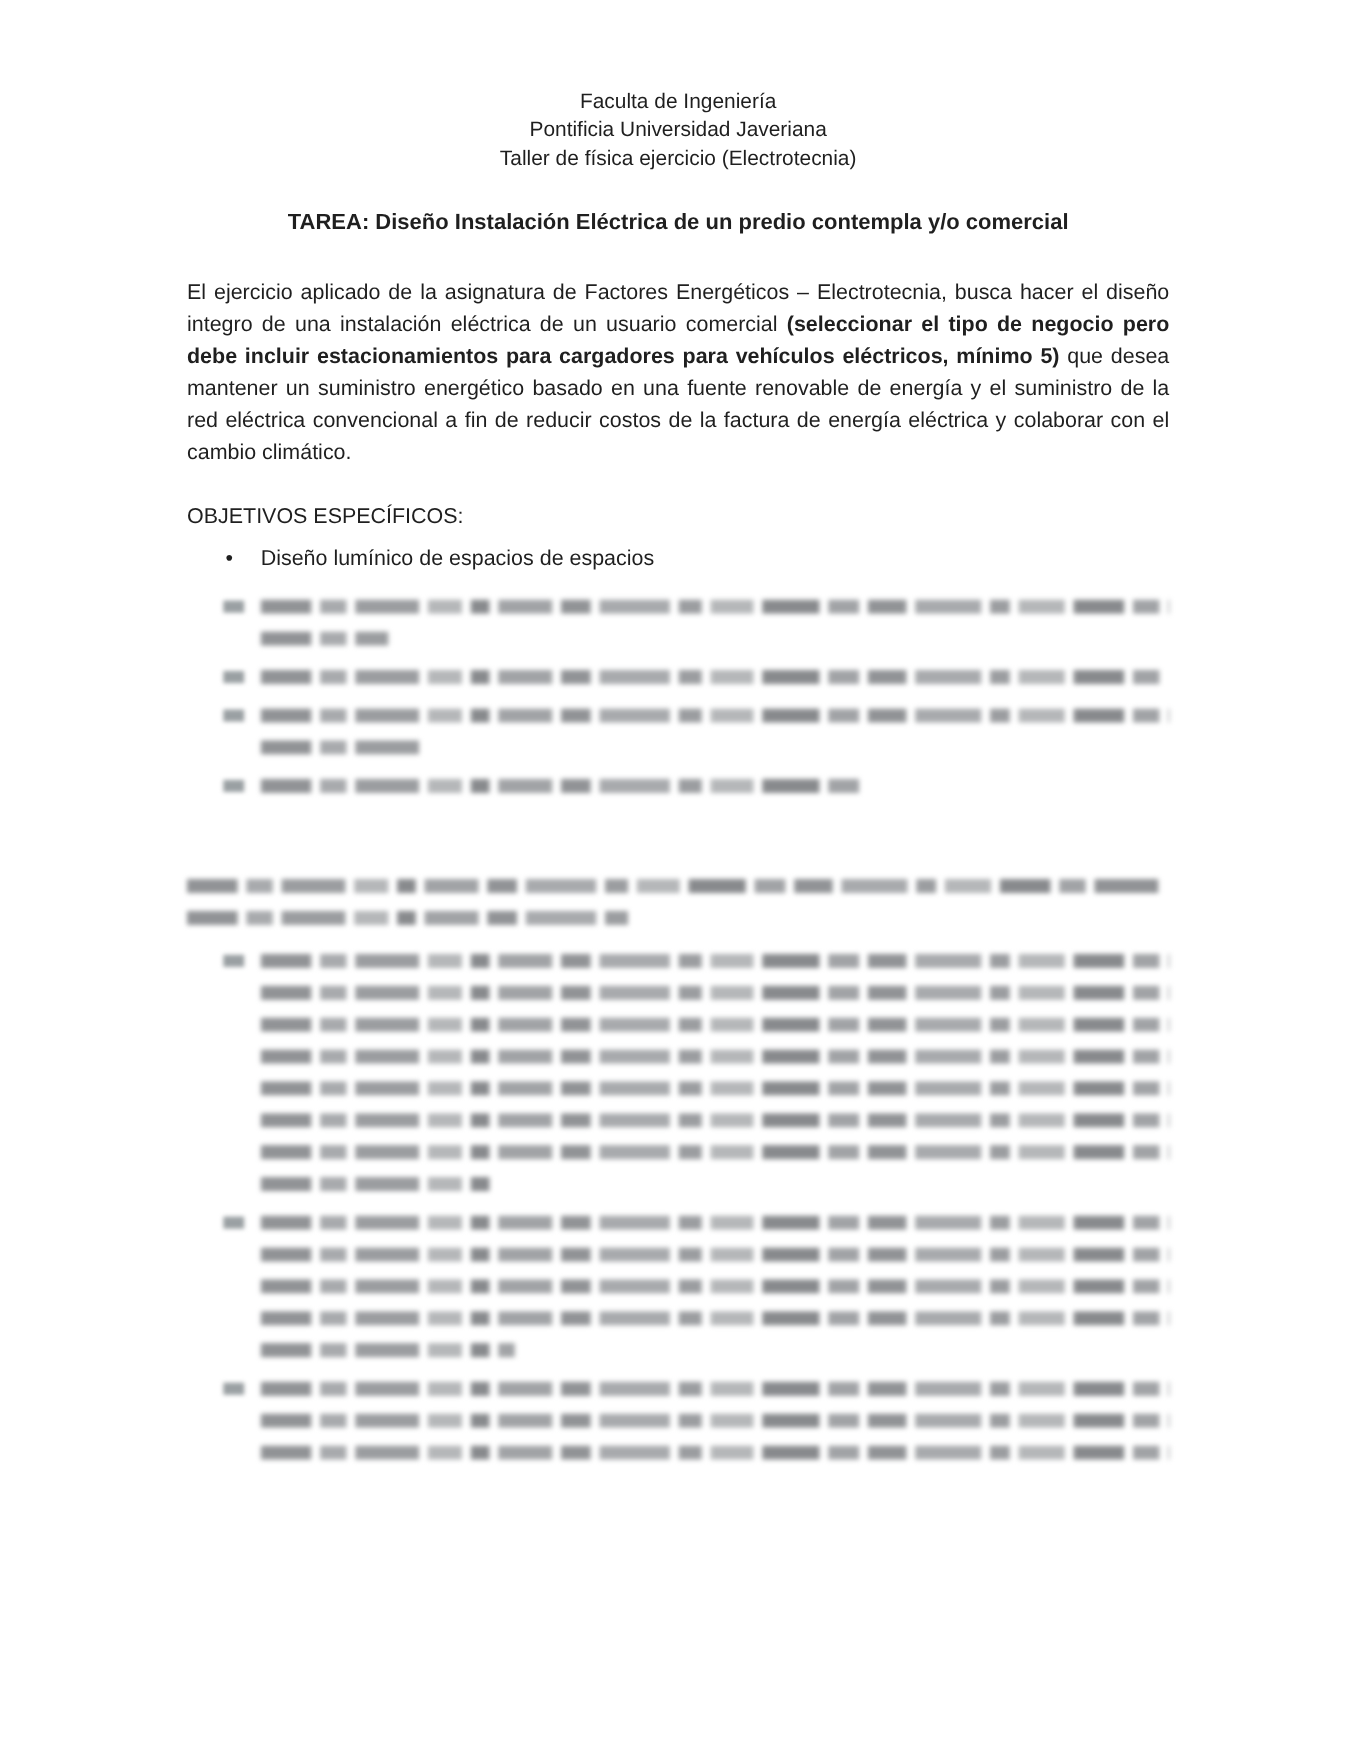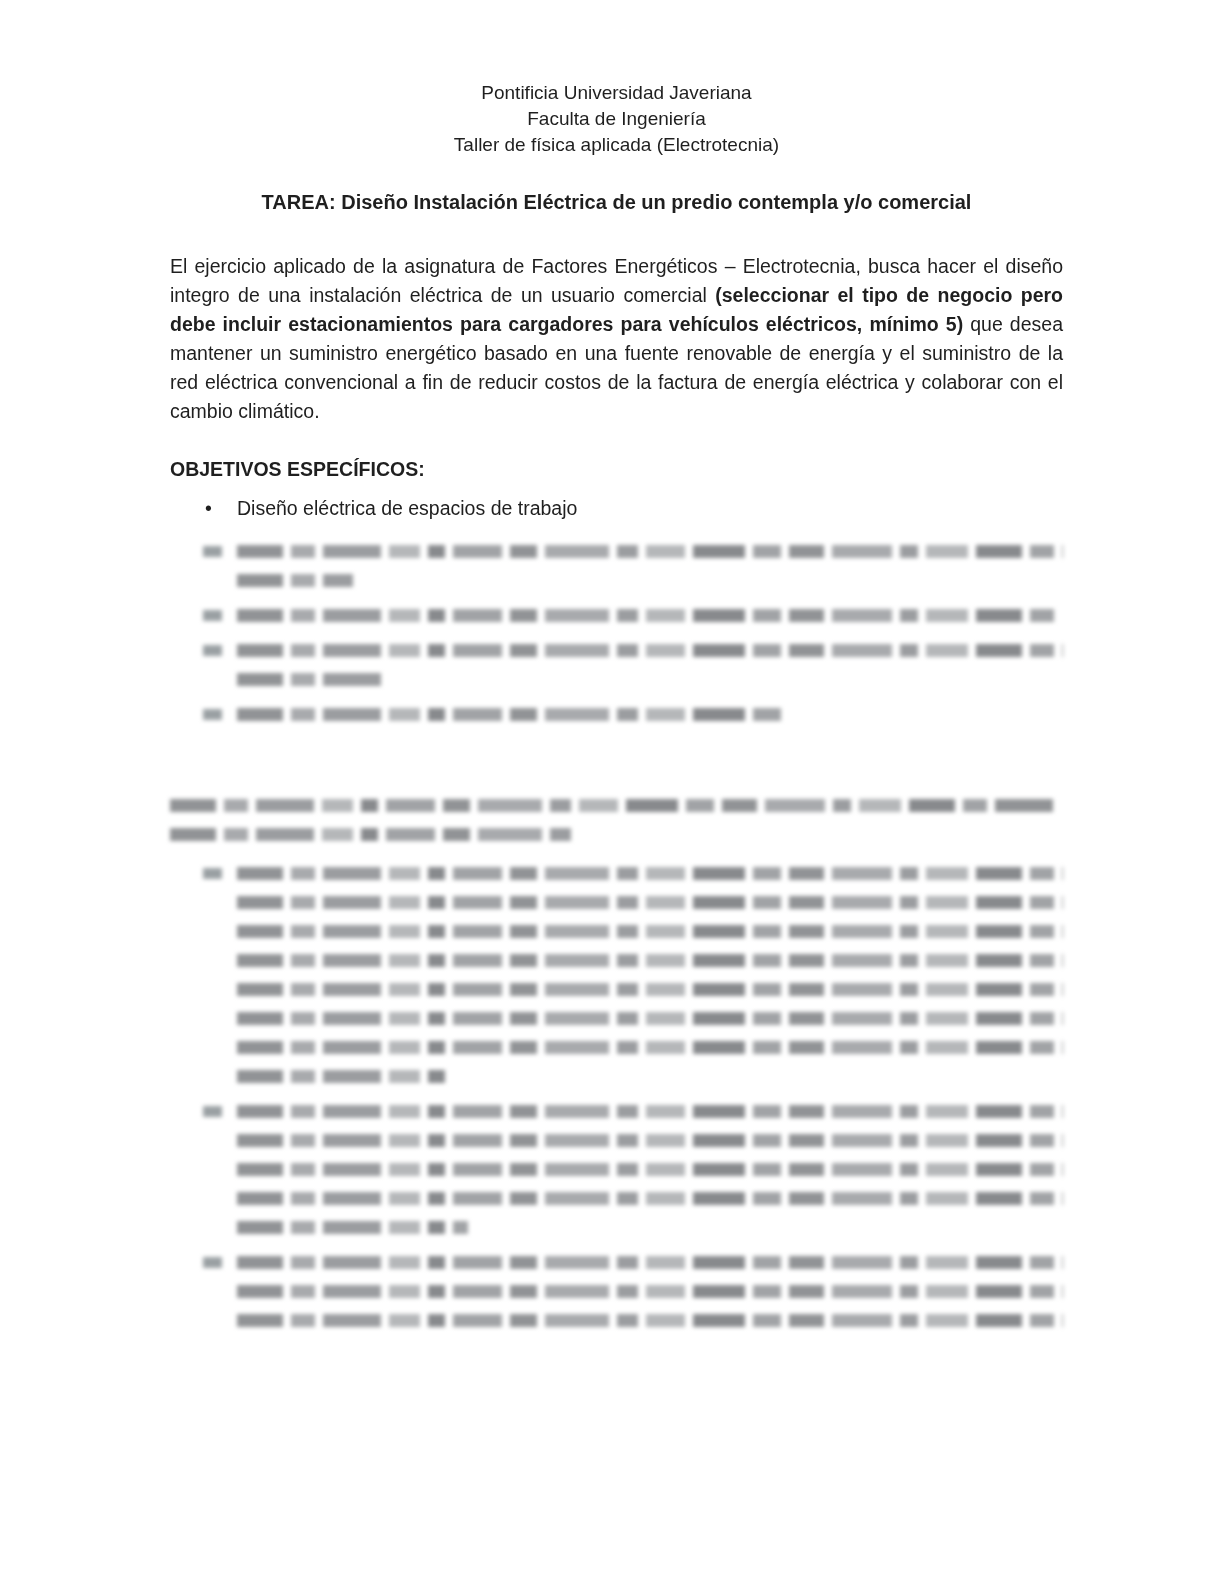--- a/index.html
+++ b/index.html
@@ -36,21 +36,21 @@
   .intro {
     margin-top: 38px;
     text-align: justify;
   }
   .scope {
     margin-top: 26px;
   }
   .objectives-heading {
     margin-top: 29px;
     font-size: 19.5px;
-    font-weight: bold;
+    font-weight: normal;
     line-height: 29px;
   }
   ul.doc-list {
     list-style: none;
     margin-top: 10px;
   }
   ul.doc-list li {
     position: relative;
     padding-left: 67px;
     font-size: 19.5px;
@@ -98,34 +98,34 @@
     margin-top: 8px;
   }
   .redacted-list li { margin-bottom: 8px; }
 </style>
 </head>
 <body>
 
 <div class="page">
 
   <div class="doc-header">
+    <div>Faculta de Ingeniería</div>
     <div>Pontificia Universidad Javeriana</div>
-    <div>Faculta de Ingeniería</div>
-    <div>Taller de física aplicada (Electrotecnia)</div>
+    <div>Taller de física ejercicio (Electrotecnia)</div>
   </div>
 
   <h1 class="doc-title">TAREA: Diseño Instalación Eléctrica de un predio contempla y/o comercial</h1>
 
   <p class="para intro"><span>El ejercicio aplicado de la asignatura de Factores Energéticos – Electrotecnia, busca hacer el diseño integro de una instalación eléctrica de un usuario comercial </span><strong>(seleccionar el tipo de negocio pero debe incluir estacionamientos para cargadores para vehículos eléctricos, mínimo 5)</strong><span> que desea mantener un suministro energético basado en una fuente renovable de energía y el suministro de la red eléctrica convencional a fin de reducir costos de la factura de energía eléctrica y colaborar con el cambio climático.</span></p>
 
 
   <h2 class="objectives-heading">OBJETIVOS ESPECÍFICOS:</h2>
 
   <ul class="doc-list" id="objectives-list">
-      <li class="first-clear"><span class="marker">•</span><span>Diseño eléctrica de espacios de trabajo</span></li>
+      <li class="first-clear"><span class="marker">•</span><span>Diseño lumínico de espacios de espacios</span></li>
       <li>
         <span class="blur-marker"></span>
         <div class="blur-line">
           <div class="blobs" style="width: 100%;"><span class="b" style="width: 46px; background: rgb(145, 147, 150);"></span><span class="b" style="width: 24px; background: rgb(168, 170, 173);"></span><span class="b" style="width: 58px; background: rgb(155, 157, 160);"></span><span class="b" style="width: 31px; background: rgb(181, 183, 185);"></span><span class="b" style="width: 17px; background: rgb(136, 138, 141);"></span><span class="b" style="width: 49px; background: rgb(161, 163, 166);"></span><span class="b" style="width: 27px; background: rgb(145, 147, 150);"></span><span class="b" style="width: 64px; background: rgb(168, 170, 173);"></span><span class="b" style="width: 21px; background: rgb(155, 157, 160);"></span><span class="b" style="width: 39px; background: rgb(181, 183, 185);"></span><span class="b" style="width: 52px; background: rgb(136, 138, 141);"></span><span class="b" style="width: 28px; background: rgb(161, 163, 166);"></span><span class="b" style="width: 35px; background: rgb(145, 147, 150);"></span><span class="b" style="width: 60px; background: rgb(168, 170, 173);"></span><span class="b" style="width: 18px; background: rgb(155, 157, 160);"></span><span class="b" style="width: 42px; background: rgb(181, 183, 185);"></span><span class="b" style="width: 46px; background: rgb(136, 138, 141);"></span><span class="b" style="width: 24px; background: rgb(161, 163, 166);"></span><span class="b" style="width: 58px; background: rgb(145, 147, 150);"></span></div>
         </div>
         <div class="blur-line">
           <div class="blobs" style="width: 14%;"><span class="b" style="width: 46px; background: rgb(145, 147, 150);"></span><span class="b" style="width: 24px; background: rgb(168, 170, 173);"></span><span class="b" style="width: 58px; background: rgb(155, 157, 160);"></span></div>
         </div>
       </li>
       <li>

